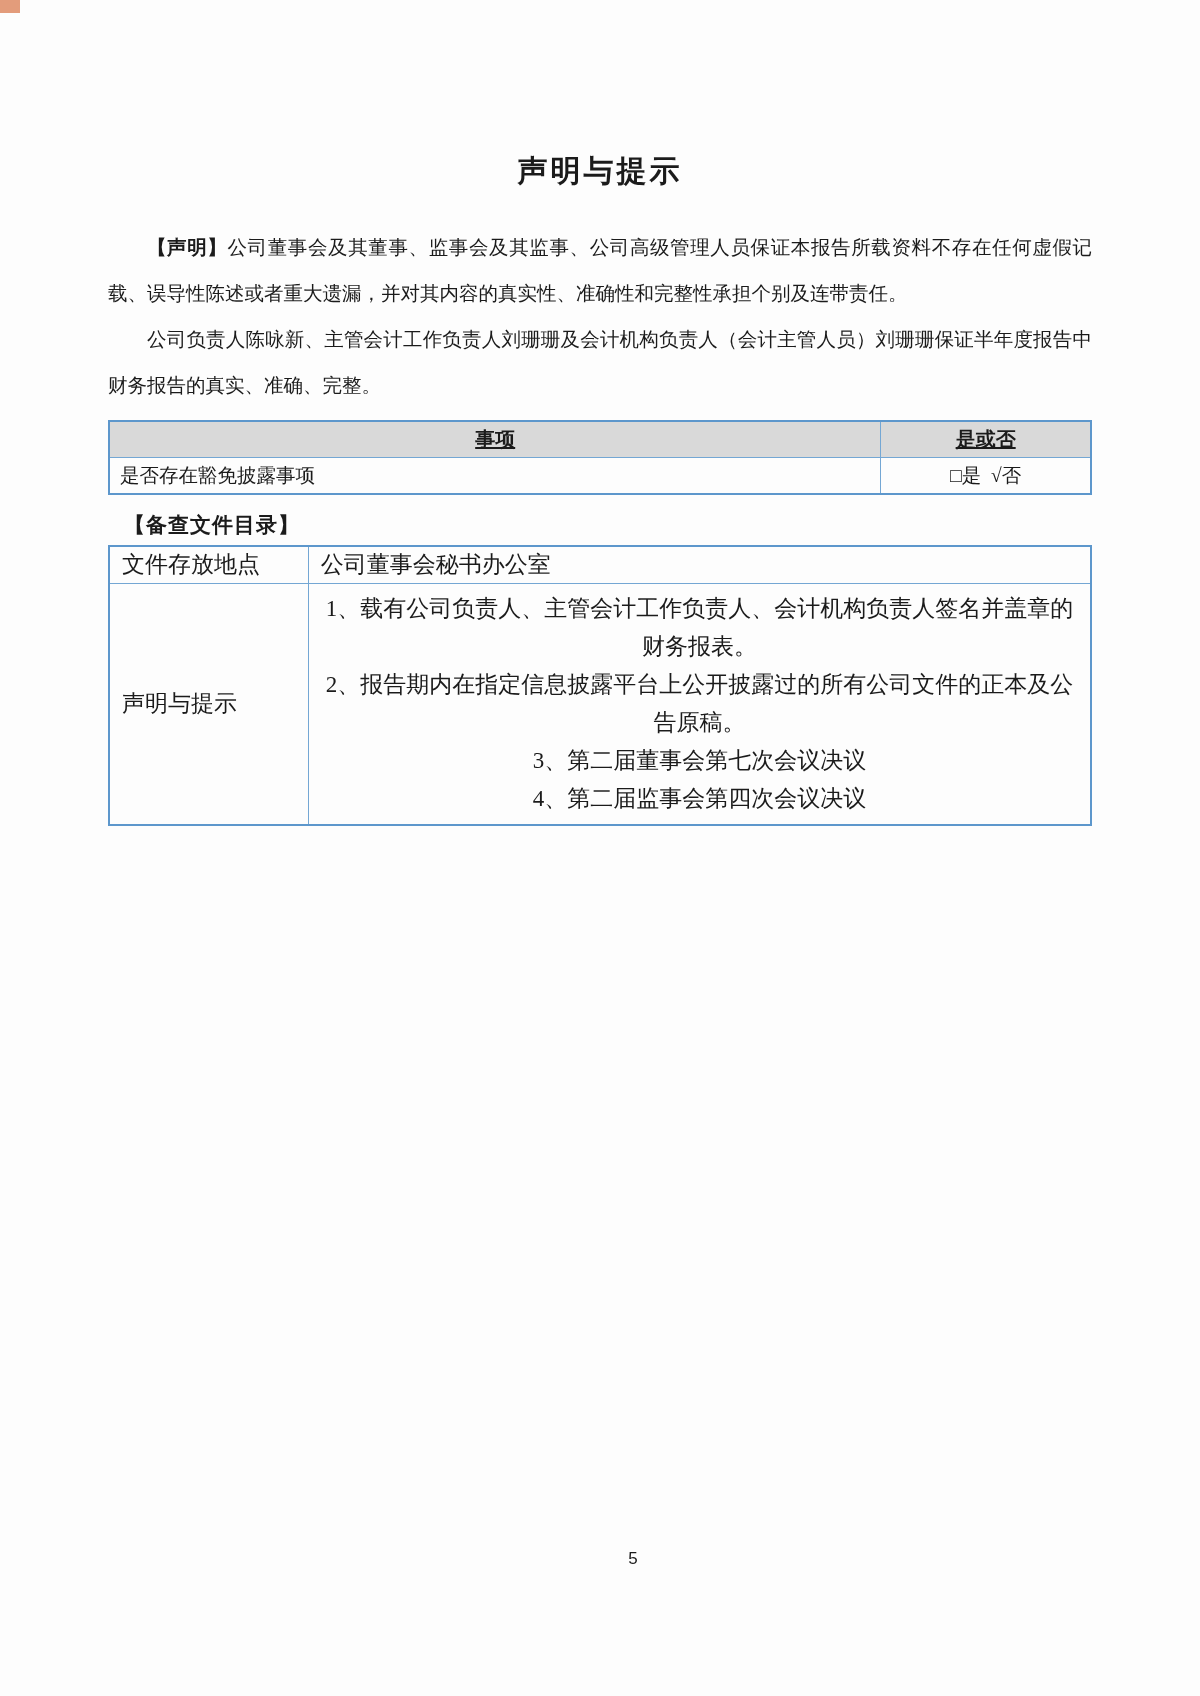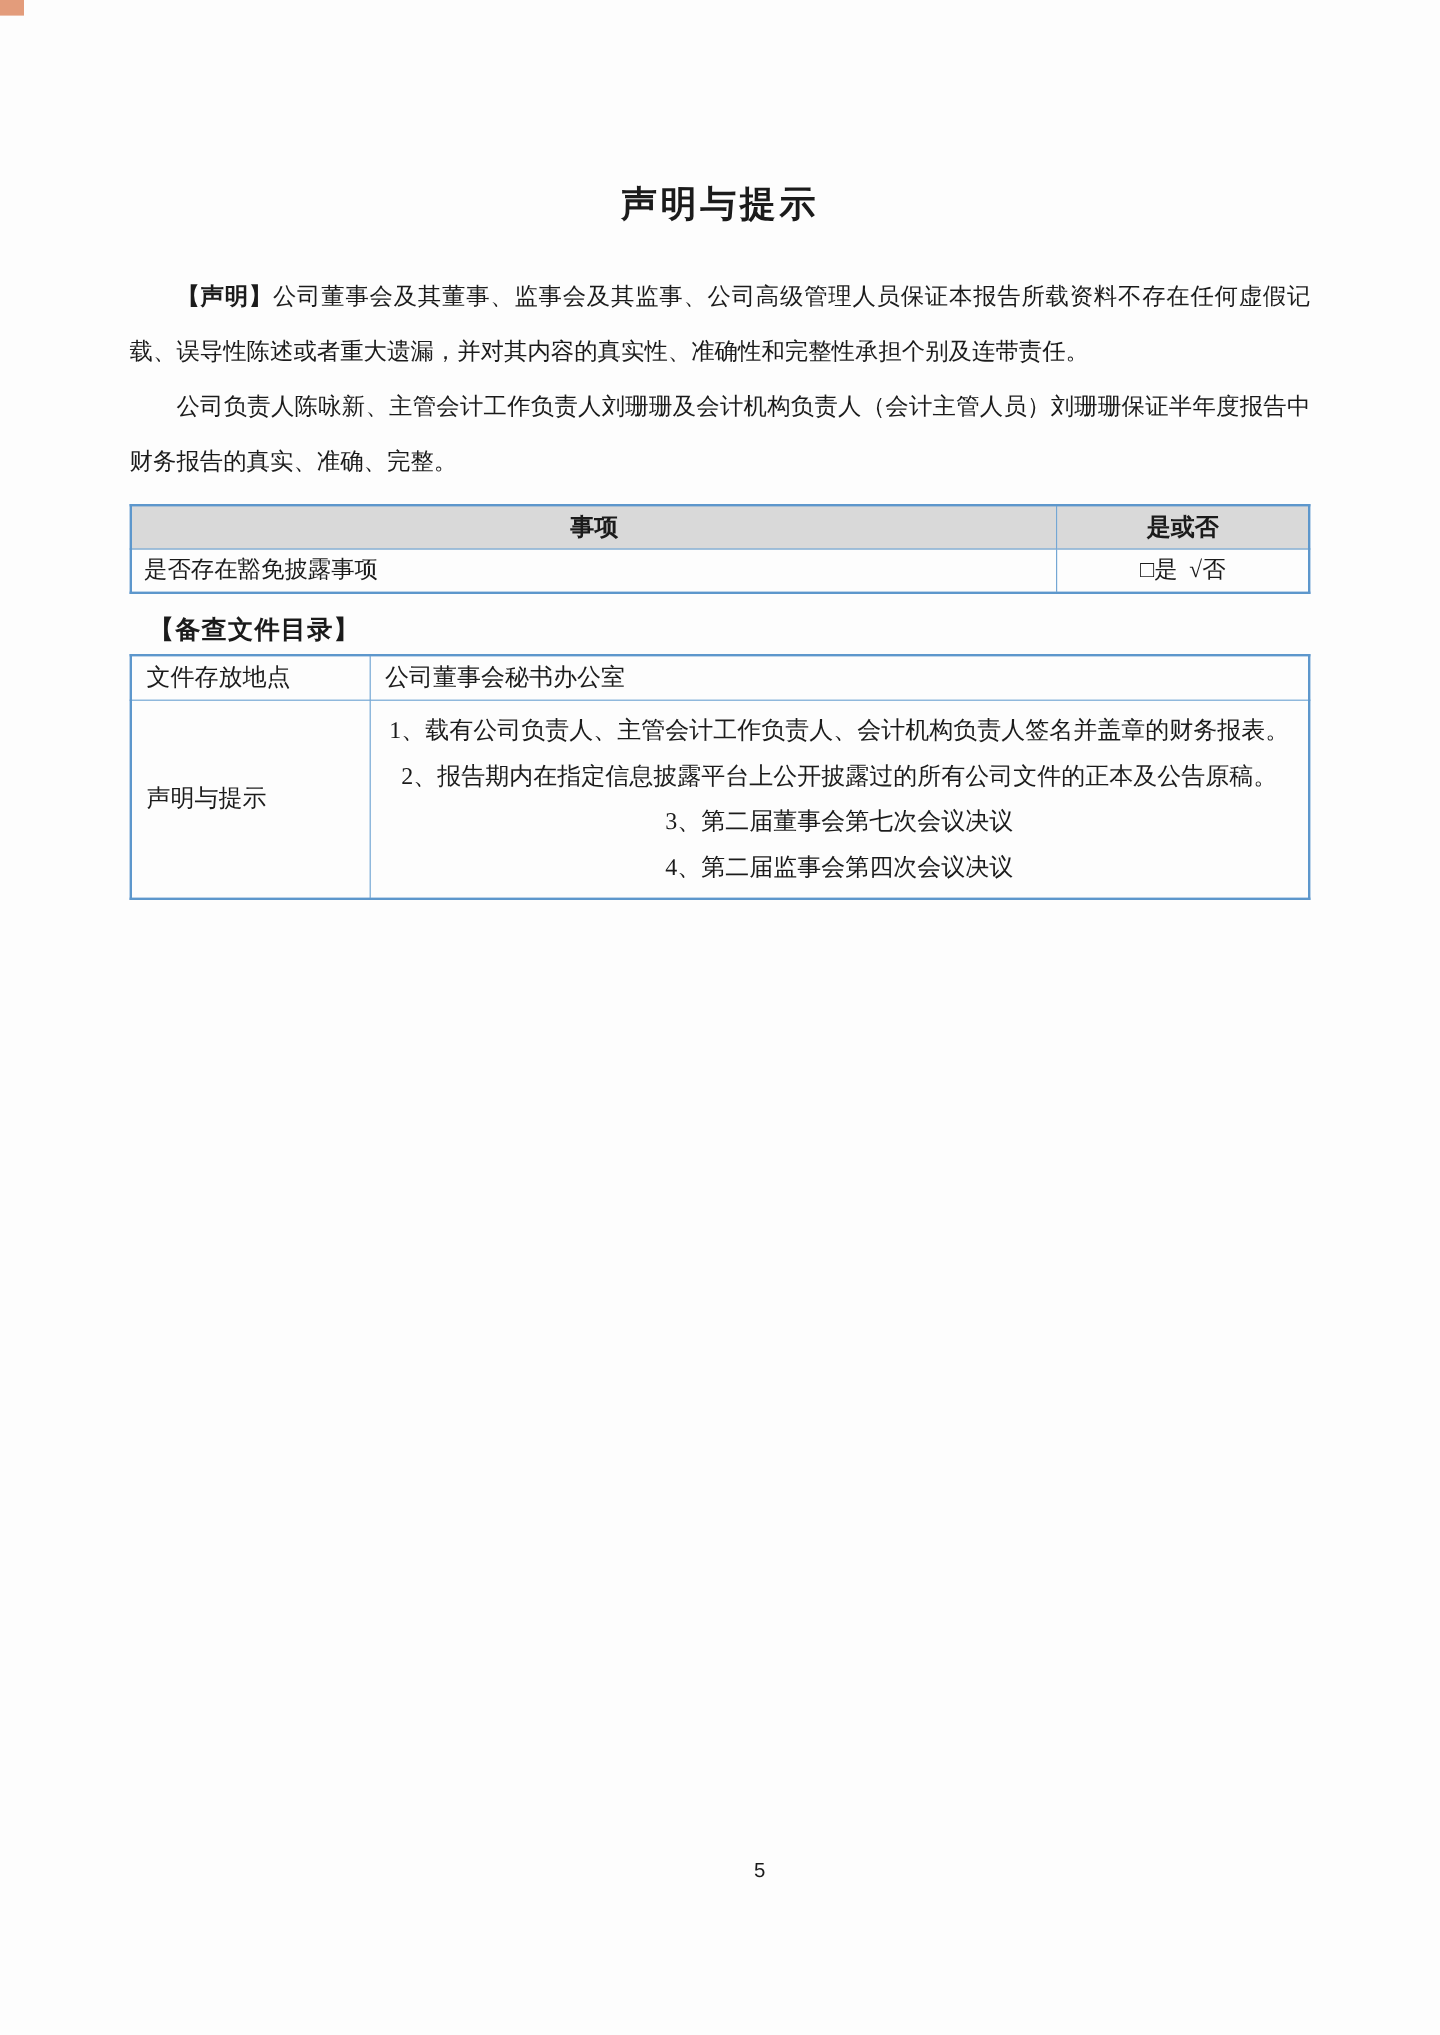--- a/index.html
+++ b/index.html
@@ -62,36 +62,37 @@
     vertical-align: top;
   }
   .items-table { border: 2px solid var(--table-border-outer); }
   .items-table th {
     background: var(--header-bg);
     font-weight: bold;
     font-size: 20px;
     text-align: center;
     height: 21px;
     padding: 4px 6px;
+    text-decoration: underline;
   }
   .items-table tr.tall td { height: 73px; }
   .items-table td { height: 35px; line-height: 27px; }
   .items-table td.ans {
     text-align: center;
     white-space: pre-wrap;
   }
 
   .section-heading {
     margin: 16px 16px 6px;
     font-size: 21px;
     font-weight: bold;
     letter-spacing: 1px;
   }
 
-  .ref-table { font-size: 20px; border: 2px solid var(--table-border-outer); }
+  .ref-table { font-size: 23px; border: 2px solid var(--table-border-outer); }
   .ref-table col.c-label { width: 20.3%; }
   .ref-table col.c-value { width: 79.7%; }
   .ref-table td {
     border: 1px solid var(--table-border);
     padding: 4px 12px;
     line-height: 28px;
   }
   .ref-table td.loc { height: 36px; }
   .ref-table td.label { vertical-align: middle; }
   .ref-table td.docs { padding: 6px 12px; }

